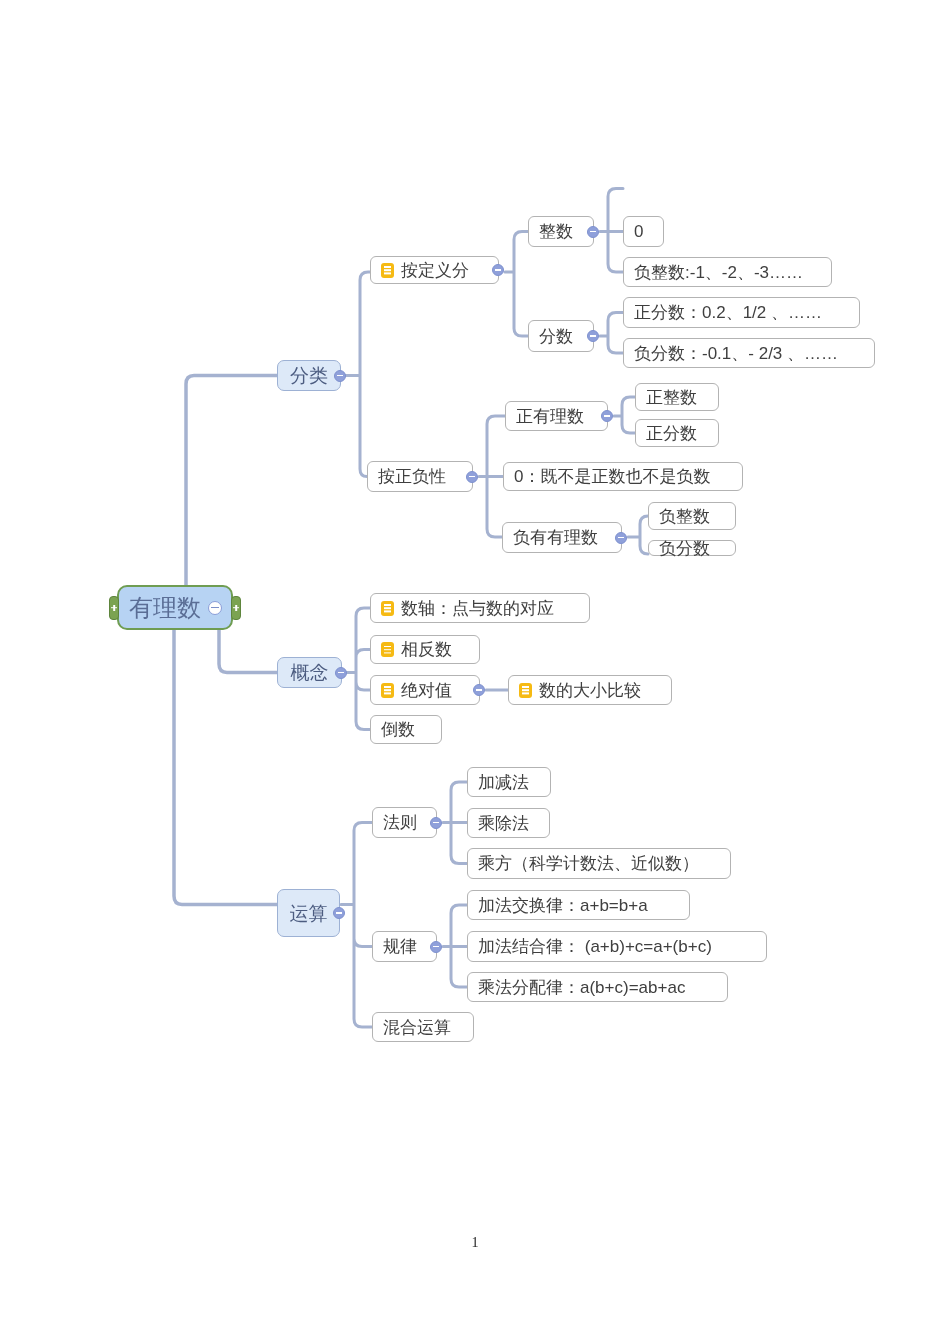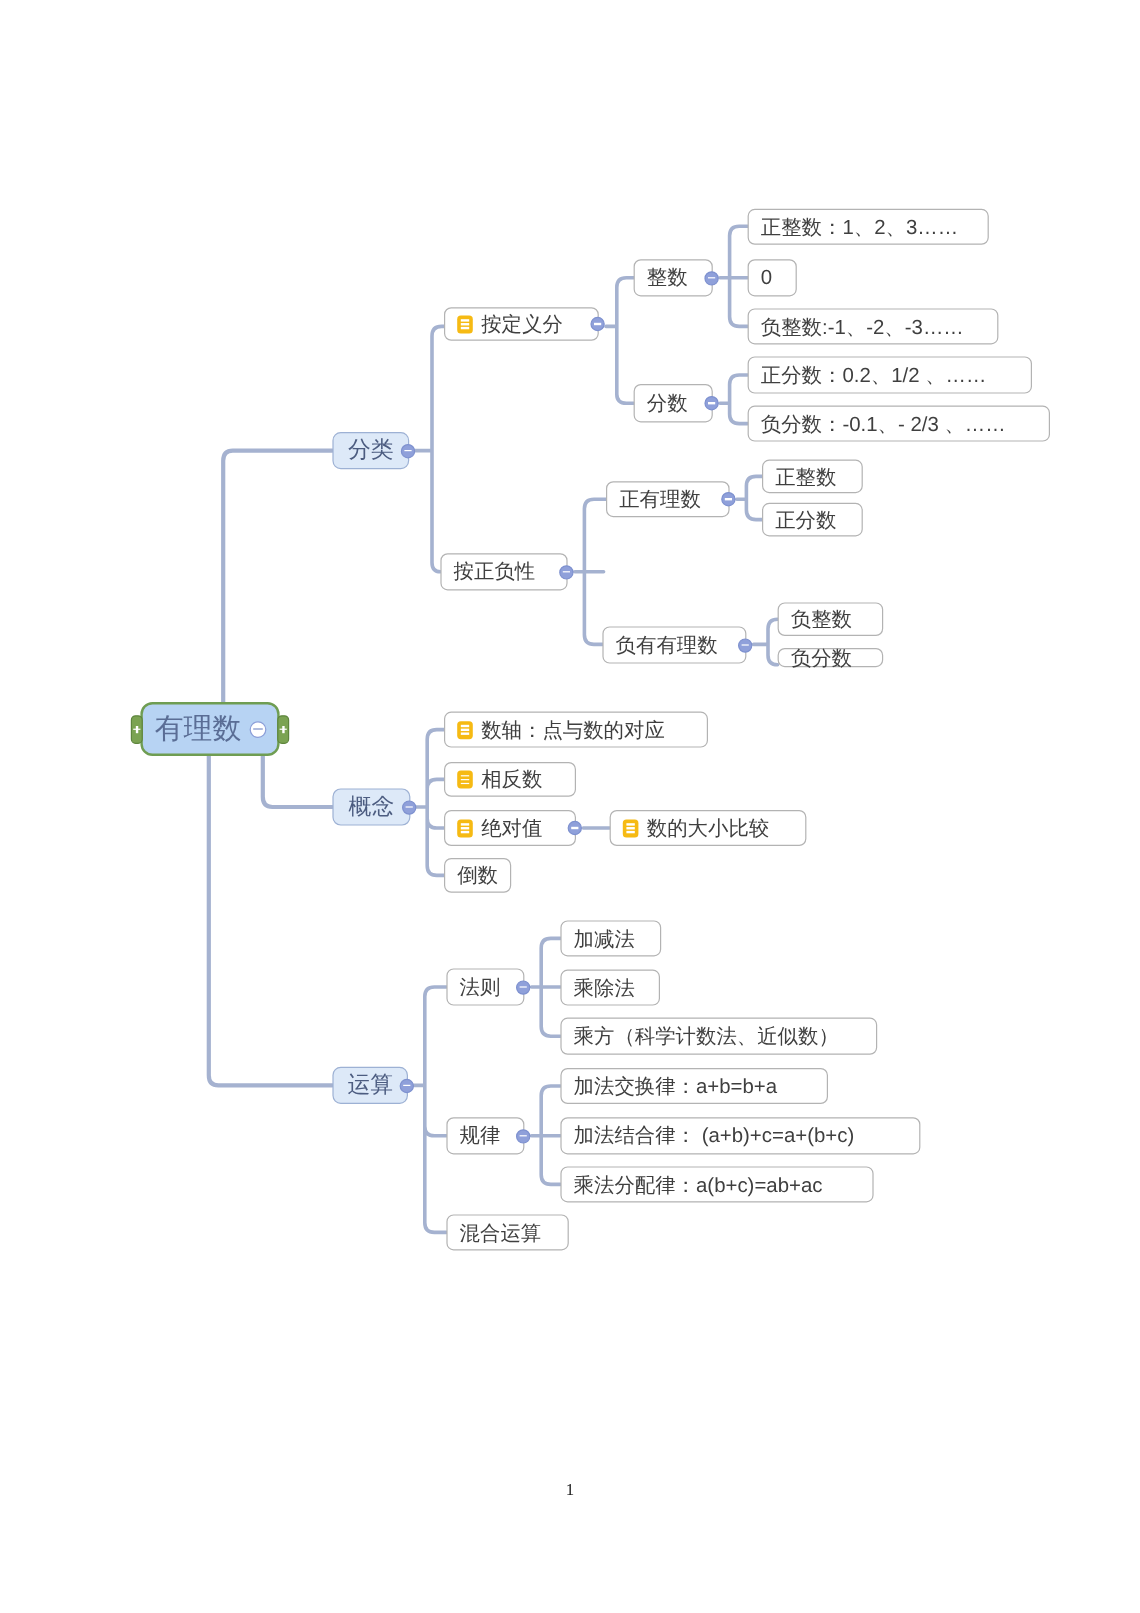--- a/index.html
+++ b/index.html
@@ -119,23 +119,20 @@
   <div class="node" style="left:370px;top:256px;width:129px;height:28px">
     <span class="doc"></span>
     <span>按定义分</span>
     <span class="collapse"></span>
   </div>
 
   <div class="node" style="left:528px;top:216px;width:66px;height:31px">
     <span>整数</span>
     <span class="collapse"></span>
   </div>
-  <div class="node" style="left:623px;top:174px;width:201px;height:30px">
-    <span>正整数：1、2、3……</span>
-  </div>
   <div class="node" style="left:623px;top:216px;width:41px;height:31px">
     <span>0</span>
   </div>
   <div class="node" style="left:623px;top:257px;width:209px;height:30px">
     <span>负整数:-1、-2、-3……</span>
   </div>
 
   <div class="node" style="left:528px;top:320px;width:66px;height:32px">
     <span>分数</span>
     <span class="collapse"></span>
@@ -156,20 +153,23 @@
     <span>正有理数</span>
     <span class="collapse"></span>
   </div>
   <div class="node" style="left:635px;top:383px;width:84px;height:28px">
     <span>正整数</span>
   </div>
   <div class="node" style="left:635px;top:419px;width:84px;height:28px">
     <span>正分数</span>
   </div>
 
+  <div class="node" style="left:503px;top:462px;width:240px;height:29px">
+    <span>0：既不是正数也不是负数</span>
+  </div>
 
   <div class="node" style="left:502px;top:522px;width:120px;height:31px">
     <span>负有有理数</span>
     <span class="collapse"></span>
   </div>
   <div class="node" style="left:648px;top:502px;width:88px;height:28px">
     <span>负整数</span>
   </div>
   <div class="node" style="left:648px;top:540px;width:88px;height:16px">
     <span>负分数</span>
@@ -189,25 +189,25 @@
   </div>
   <div class="node" style="left:370px;top:675px;width:110px;height:30px">
     <span class="doc"></span>
     <span>绝对值</span>
     <span class="collapse"></span>
   </div>
   <div class="node" style="left:508px;top:675px;width:164px;height:30px">
     <span class="doc"></span>
     <span>数的大小比较</span>
   </div>
-  <div class="node" style="left:370px;top:715px;width:56px;height:29px">
+  <div class="node" style="left:370px;top:715px;width:72px;height:29px">
     <span>倒数</span>
   </div>
 
-  <div class="node topic" style="left:277px;top:889px;width:63px;height:31px">
+  <div class="node topic" style="left:277px;top:889px;width:63px;height:48px">
     <span>运算</span>
     <span class="collapse"></span>
   </div>
 
   <div class="node" style="left:372px;top:807px;width:65px;height:31px">
     <span>法则</span>
     <span class="collapse"></span>
   </div>
   <div class="node" style="left:467px;top:767px;width:84px;height:30px">
     <span>加减法</span>

